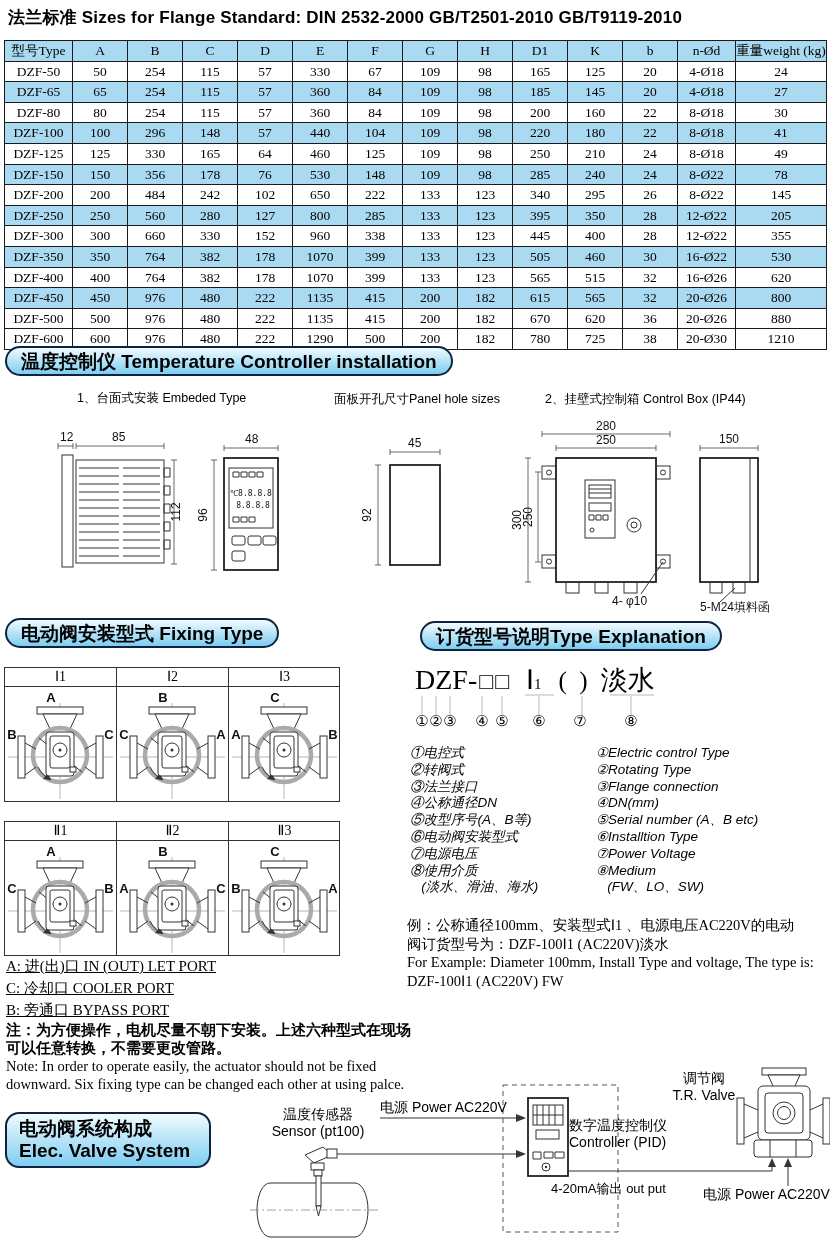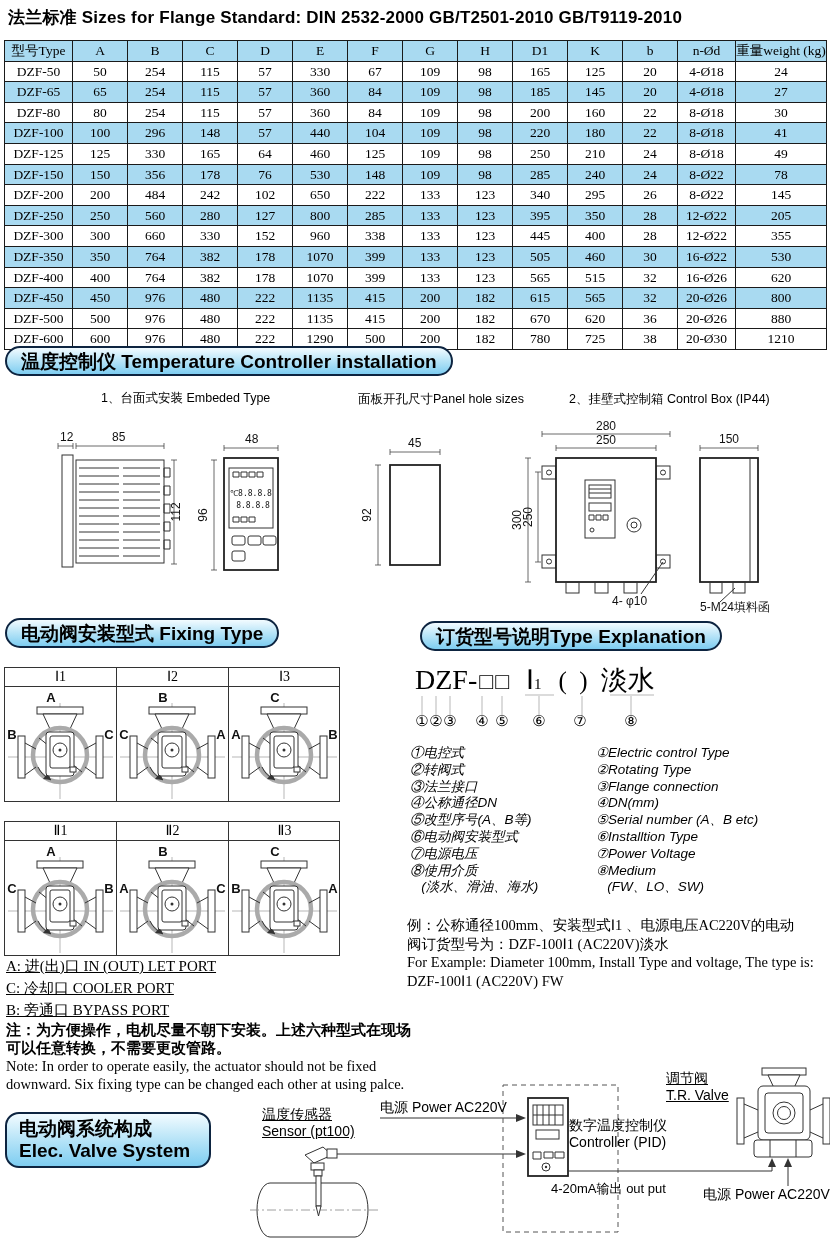--- a/index.html
+++ b/index.html
@@ -11,21 +11,21 @@
   table.flange{position:absolute;left:4px;top:40px;width:822px;border-collapse:collapse;table-layout:fixed;
                font-family:"Liberation Serif",serif;font-size:13.5px;}
   table.flange th,table.flange td{border:1px solid #1a1a1a;text-align:center;padding:0;height:19.6px;line-height:1;overflow:hidden;}
   table.flange thead th{background:#a9daf1;font-weight:normal;}
   table.flange tr.band td{background:#a9daf1;}
   
   .sec-hdr{position:absolute;display:inline-block;border:2px solid #0d2440;border-radius:16px;
            background:linear-gradient(180deg,#f2fbff 0%,#bce6f8 45%,#7ecdf1 100%);
            font-weight:bold;font-size:19px;line-height:1.15;padding:3px 14px 1px;white-space:nowrap;}
   .sec-hdr.two-line{white-space:normal;border-radius:14px;padding:4px 12px;}
-  .lbl{position:absolute;font-size:12.5px;white-space:nowrap;margin-left:24px;}
+  .lbl{position:absolute;font-size:12.5px;white-space:nowrap;}
   svg{position:absolute;}
   svg .ln{stroke:#333;fill:none;stroke-width:1;}
   svg .thk{stroke:#222;fill:#fff;stroke-width:1.8;}
   svg .fill{fill:#fff;stroke:#333;stroke-width:1;}
   svg .dim{stroke:#444;fill:none;stroke-width:.8;}
   svg .thin{stroke:#999;fill:none;stroke-width:.7;}
   svg .dash{stroke:#555;fill:none;stroke-width:1;stroke-dasharray:5 4;}
   svg .dadot{stroke:#888;fill:none;stroke-width:.8;stroke-dasharray:9 3 2 3;}
   svg .gray{stroke:#aaa;fill:none;stroke-width:4.5;}
   svg text{font-family:"Liberation Sans",sans-serif;font-size:12px;fill:#111;}
@@ -52,21 +52,21 @@
   .code-parens{font-size:25px;margin-left:17px;white-space:pre;}
   .code-medium{font-size:27px;margin-left:13px;}
   .circ{position:absolute;top:712px;width:18px;text-align:center;font-size:15px;}
   .items{position:absolute;top:745px;font-size:13.5px;line-height:16.8px;white-space:pre;font-style:italic;}
   #items-cn{left:410px;}
   #items-en{left:596px;}
   #example{position:absolute;left:407px;top:916px;width:420px;font-family:"Liberation Serif",serif;
            font-size:14.5px;line-height:18.5px;}
   
   .sysl{position:absolute;font-size:14px;line-height:17px;white-space:nowrap;}
-  .ctr{text-align:left;text-decoration:underline;}
+  .ctr{text-align:center;}
 </style>
 </head>
 <body>
 
 <div class="page">
 
   <div class="doc-title">法兰标准 Sizes for Flange Standard: DIN 2532-2000  GB/T2501-2010  GB/T9119-2010</div>
 
   <table class="flange">
     <colgroup>

